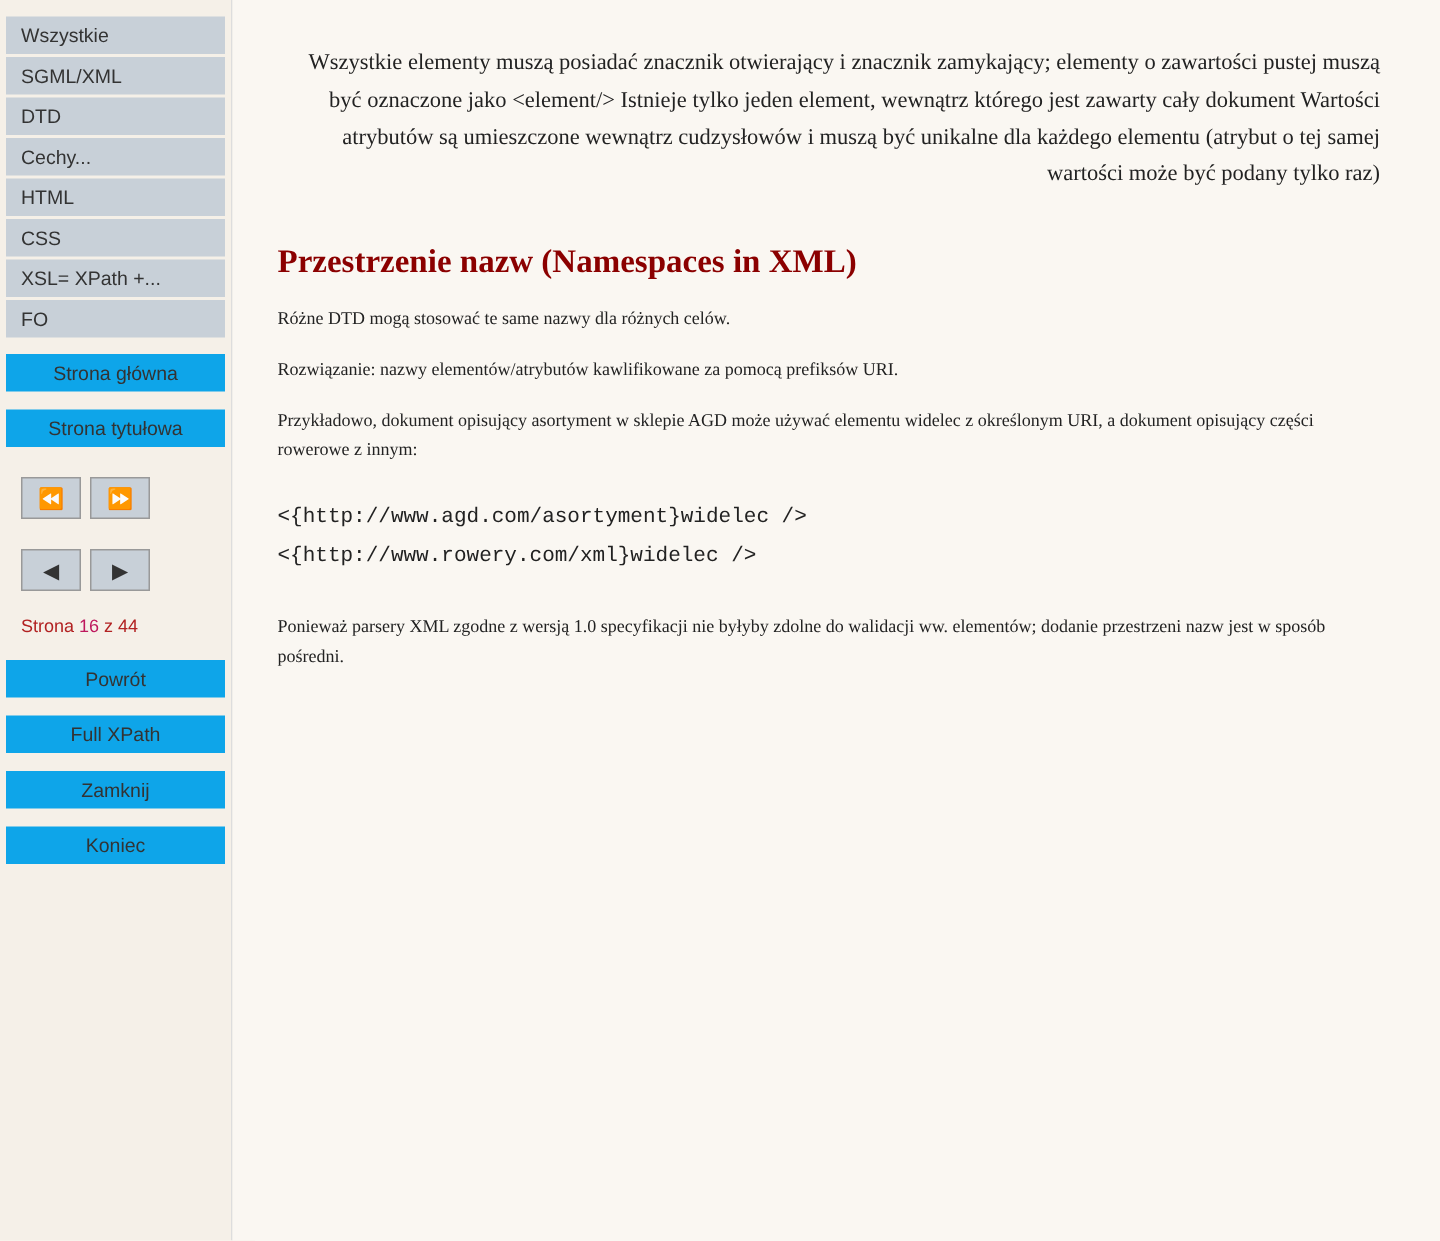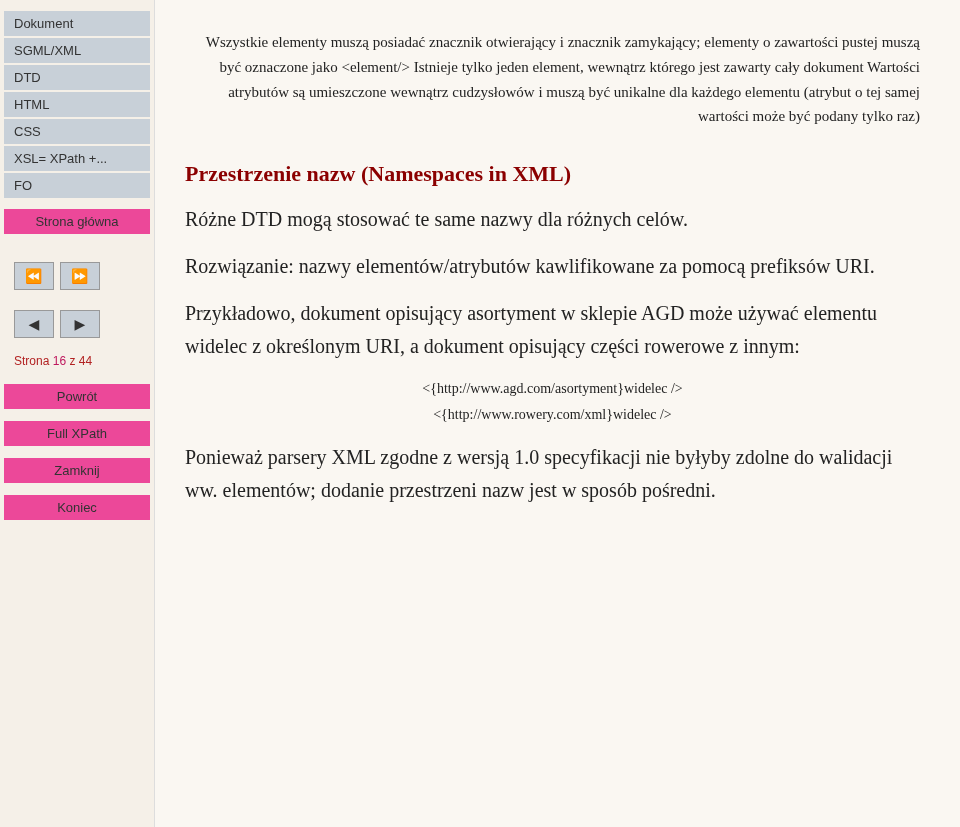--- a/index.html
+++ b/index.html
@@ -76,21 +76,21 @@
       padding: 4px 10px;
       margin: 2px 4px;
       color: #333;
     }
 
     .page-info span {
       color: #b22222;
     }
 
     .sidebar-action {
-      background-color: #ec4899;
+      background-color: #0ea5e9;
       color: #333;
       font-family: Arial, sans-serif;
       font-size: 13px;
       padding: 5px 10px;
       margin: 2px 4px;
       cursor: pointer;
       text-align: center;
     }
 
     
@@ -109,58 +109,59 @@
     }
 
     .section-heading {
       font-size: 22px;
       font-weight: bold;
       color: #8b0000;
       margin-bottom: 16px;
     }
 
     .body-text {
-      font-size: 20px;
+      font-size: 12px;
       line-height: 1.65;
       color: #222;
       margin-bottom: 14px;
     }
 
     .code-block {
-      font-family: Liberation Serif, serif;
+      font-family: Liberation Mono, monospace;
       font-size: 14px;
       color: #222;
-      margin: 14px 0;
+      margin: 24px 0;
       line-height: 1.7;
-      text-align: center;
     }
 
     .code-block div {
       margin-bottom: 2px;
     }
   </style>
 </head>
 <body>
 
 <nav class="sidebar">
 
-  <div class="sidebar-item nav-link">Dokument</div>
+  <div class="sidebar-item nav-link">Wszystkie</div>
   <div class="sidebar-item nav-link">SGML/XML</div>
   <div class="sidebar-item nav-link">DTD</div>
+  <div class="sidebar-item nav-link active">Cechy...</div>
   <div class="sidebar-item nav-link">HTML</div>
   <div class="sidebar-item nav-link">CSS</div>
   <div class="sidebar-item nav-link">XSL= XPath +...</div>
   <div class="sidebar-item nav-link">FO</div>
 
   <div class="sidebar-divider"></div>
 
   <div class="sidebar-action">Strona główna</div>
 
   <div class="sidebar-divider"></div>
 
+  <div class="sidebar-action">Strona tytułowa</div>
 
   <div class="sidebar-divider"></div>
 
   <div class="nav-buttons">
     <button class="nav-btn">⏪</button>
     <button class="nav-btn">⏩</button>
   </div>
 
   <div class="nav-buttons">
     <button class="nav-btn">◀</button>

